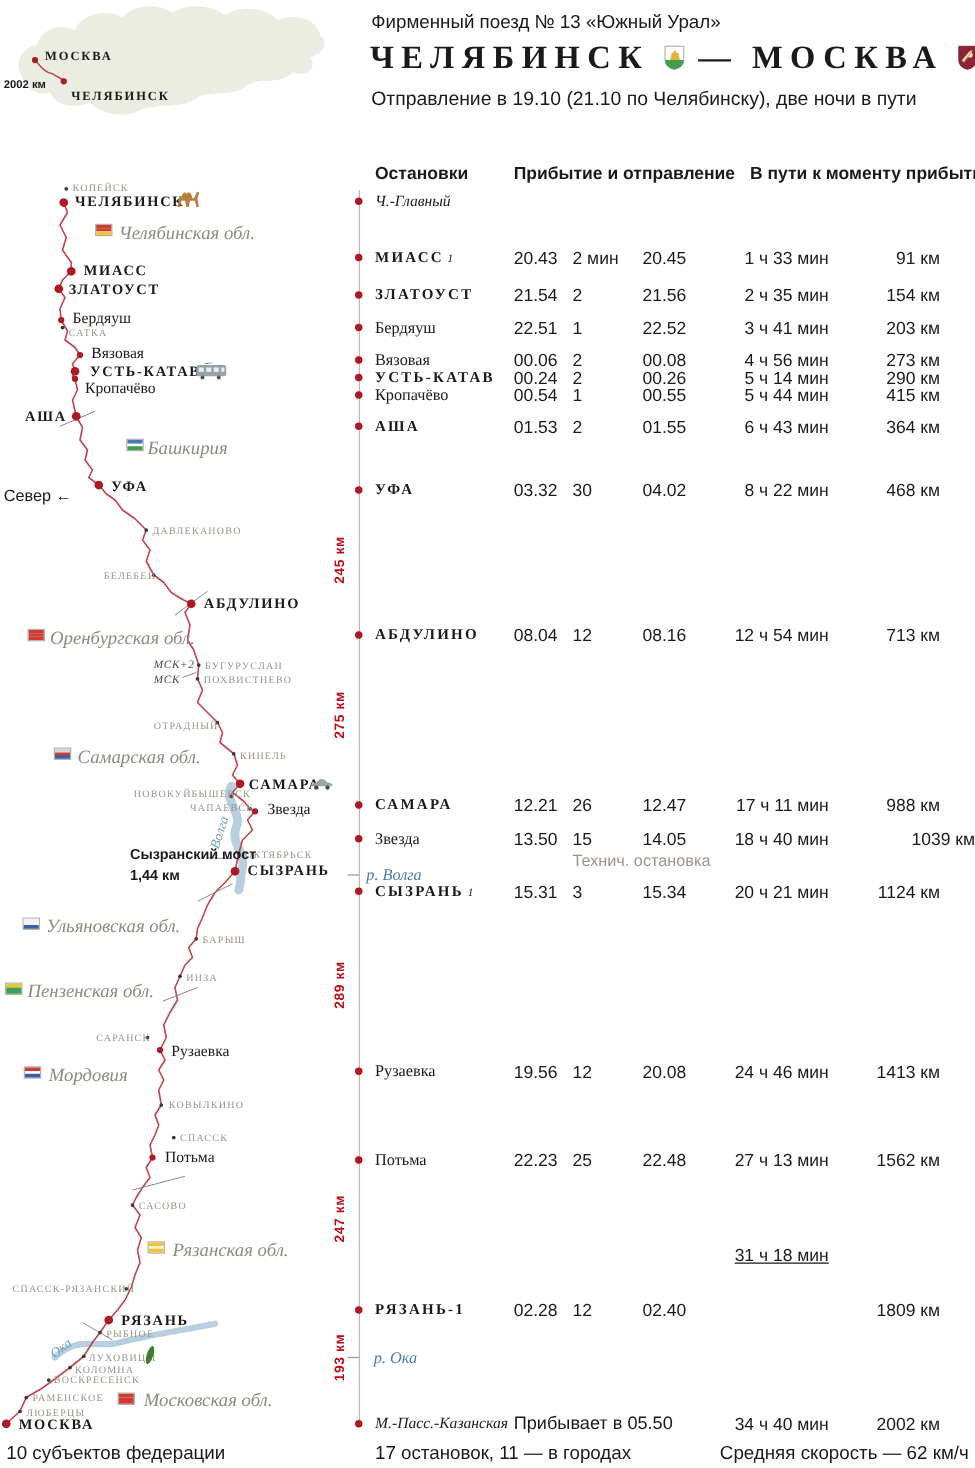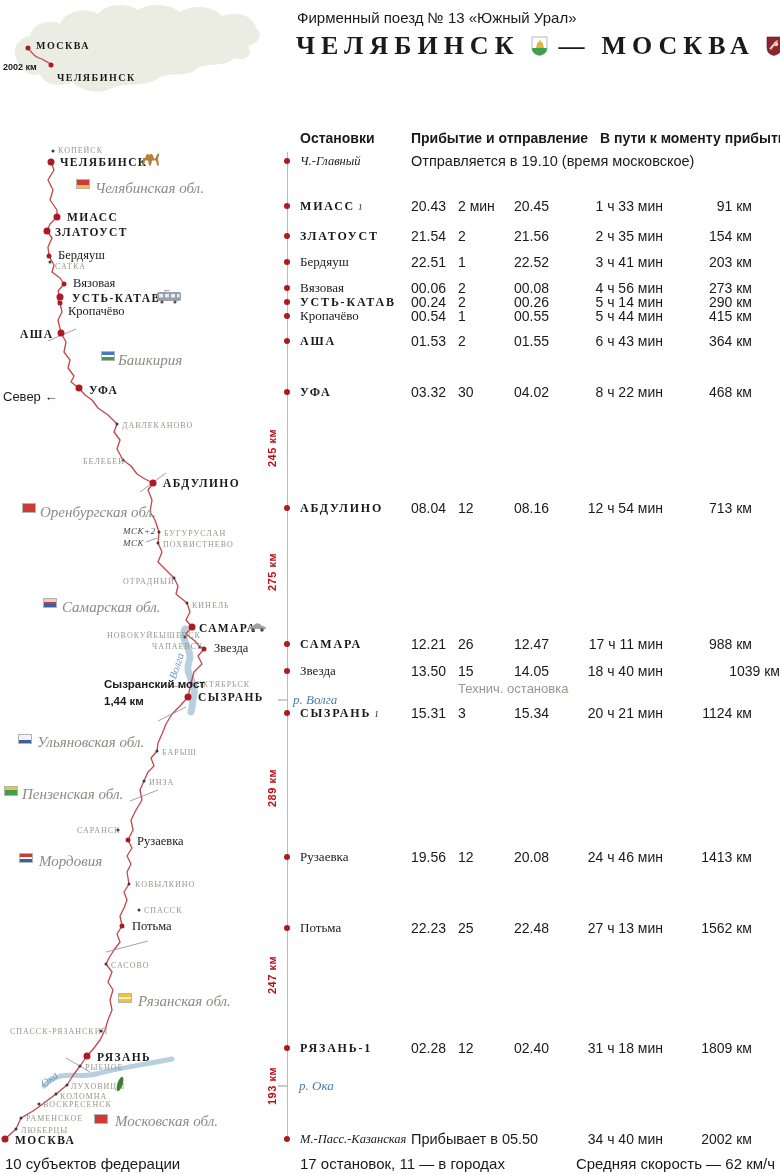--- a/index.html
+++ b/index.html
@@ -93,20 +93,21 @@
         </svg></span>
     <span>—</span>
     <span>МОСКВА</span>
     <span class="arms"><svg width="16" height="20" viewBox="0 0 16 20">
           <path d="M1 1 H15 V12 Q15 18 8 19.5 Q1 18 1 12 Z" fill="#8e2338" stroke="#6d1a2a" stroke-width="0.6"></path>
           <path d="M4 13 Q7 9 11 5" stroke="#e8e0d0" stroke-width="1.6" fill="none"></path>
           <circle cx="10" cy="8" r="2.2" fill="#e8e0d0"></circle>
           <path d="M12 4 L5 14" stroke="#d8b23c" stroke-width="0.9"></path>
         </svg></span>
   </div>
+  <div class="abs hdr-sub" style="left:297px;top:71px;">Отправление в 19.10 (21.10 по Челябинску), две ночи в пути</div>
 
   <div id="map-layer" class="abs" style="left:0;top:0;width:780px;height:1174px;">
       <div class="abs st-dot" style="left: 51px; top: 162px;"></div>
       <div class="abs st-caps" style="left: 60px; top: 162px;">ЧЕЛЯБИНСК</div>
       <span class="abs map-icon" style="left: 140px; top: 158px;"><svg width="24" height="17" viewBox="0 0 24 17">
           <path d="M2,16 L3,10 C3,8 5,8 5,9 L6,6 C7,4 9,4 9,6 C10,4 12,4 13,6 L14,9 C16,9 16,7 17,5 C18,3 20,4 19,6 L18,9 L19,16 L17,16 L16,11 L12,11 L11,16 L9,16 L8,11 L5,11 L4,16 Z" fill="#b6813f"></path>
         </svg></span>
       <div class="abs st-dot" style="left: 57px; top: 217px;"></div>
       <div class="abs st-caps" style="left: 67px; top: 217px;">МИАСС</div>
       <div class="abs st-dot" style="left: 47px; top: 231px;"></div>
@@ -272,21 +273,20 @@
 
   <div id="table-layer" class="abs" style="left:0;top:0;width:780px;height:1174px;">
     <div class="abs t-line" style="left:287px;top:152px;height:987px;"></div>
     <div class="abs col-hdr" style="left:300px;top:138px;">Остановки</div>
     <div class="abs col-hdr" style="left:411px;top:138px;">Прибытие и отправление</div>
     <div class="abs col-hdr" style="left:600px;top:138px;">В пути к моменту прибытия</div>
     <div class="abs footer-text" style="left:300px;top:1163px;">17 остановок, 11 — в городах</div>
     <div class="abs footer-text" style="left:560px;top:1163px;width:215px;text-align:right;">Средняя скорость — 62 км/ч</div>
   <div class="abs t-dot" style="left: 287px; top: 161px;"></div>
       <div class="abs tname-italic name-cell" style="left: 300px; top: 161px;">Ч.-Главный</div>
-      <div class="abs t-note-full" style="left: 411px; top: 161px;">Отправляется в 19.10 (время московское)</div>
       <div class="abs t-dot" style="left: 287px; top: 206px;"></div>
       <div class="abs tname-caps name-cell" style="left: 300px; top: 206px;">МИАСС<span class="sup">1</span></div>
       <div class="abs t-num arr" style="left: 411px; top: 206px;">20.43</div>
       <div class="abs t-num dw" style="left: 458px; top: 206px;">2 мин</div>
       <div class="abs t-num dep" style="left: 514px; top: 206px;">20.45</div>
       <div class="abs t-num el-cell" style="left: 553px; top: 206px;">1 ч 33 мин</div>
       <div class="abs t-num km-cell" style="left: 664px; top: 206px;">91 км</div>
       <div class="abs t-dot" style="left: 287px; top: 236px;"></div>
       <div class="abs tname-caps name-cell" style="left: 300px; top: 236px;">ЗЛАТОУСТ</div>
       <div class="abs t-num arr" style="left: 411px; top: 236px;">21.54</div>
@@ -377,21 +377,21 @@
       <div class="abs t-num arr" style="left: 411px; top: 928px;">22.23</div>
       <div class="abs t-num dw" style="left: 458px; top: 928px;">25</div>
       <div class="abs t-num dep" style="left: 514px; top: 928px;">22.48</div>
       <div class="abs t-num el-cell" style="left: 553px; top: 928px;">27 ч 13 мин</div>
       <div class="abs t-num km-cell" style="left: 664px; top: 928px;">1562 км</div>
       <div class="abs t-dot" style="left: 287px; top: 1048px;"></div>
       <div class="abs tname-caps name-cell" style="left: 300px; top: 1048px;">РЯЗАНЬ-1</div>
       <div class="abs t-num arr" style="left: 411px; top: 1048px;">02.28</div>
       <div class="abs t-num dw" style="left: 458px; top: 1048px;">12</div>
       <div class="abs t-num dep" style="left: 514px; top: 1048px;">02.40</div>
-      <div class="abs t-num el-cell" style="left: 553px; top: 1048px;">31 ч 18 мин</div>
+      <div class="abs t-num el-cell" style="left: 553px; top: 1004px; text-decoration: underline;">31 ч 18 мин</div>
       <div class="abs t-num km-cell" style="left: 664px; top: 1048px;">1809 км</div>
       <div class="abs t-dot" style="left: 287px; top: 1139px;"></div>
       <div class="abs tname-italic name-cell" style="left: 300px; top: 1139px;">М.-Пасс.-Казанская</div>
       <div class="abs t-note-full" style="left: 411px; top: 1139px;">Прибывает в 05.50</div>
       <div class="abs t-num el-cell" style="left: 553px; top: 1139px;">34 ч 40 мин</div>
       <div class="abs t-num km-cell" style="left: 664px; top: 1139px;">2002 км</div>
       <div class="abs seg-label" style="left: 272px; top: 448px;">245 км</div>
       <div class="abs seg-label" style="left: 272px; top: 572px;">275 км</div>
       <div class="abs seg-label" style="left: 272px; top: 788px;">289 км</div>
       <div class="abs seg-label" style="left: 272px; top: 975px;">247 км</div>

